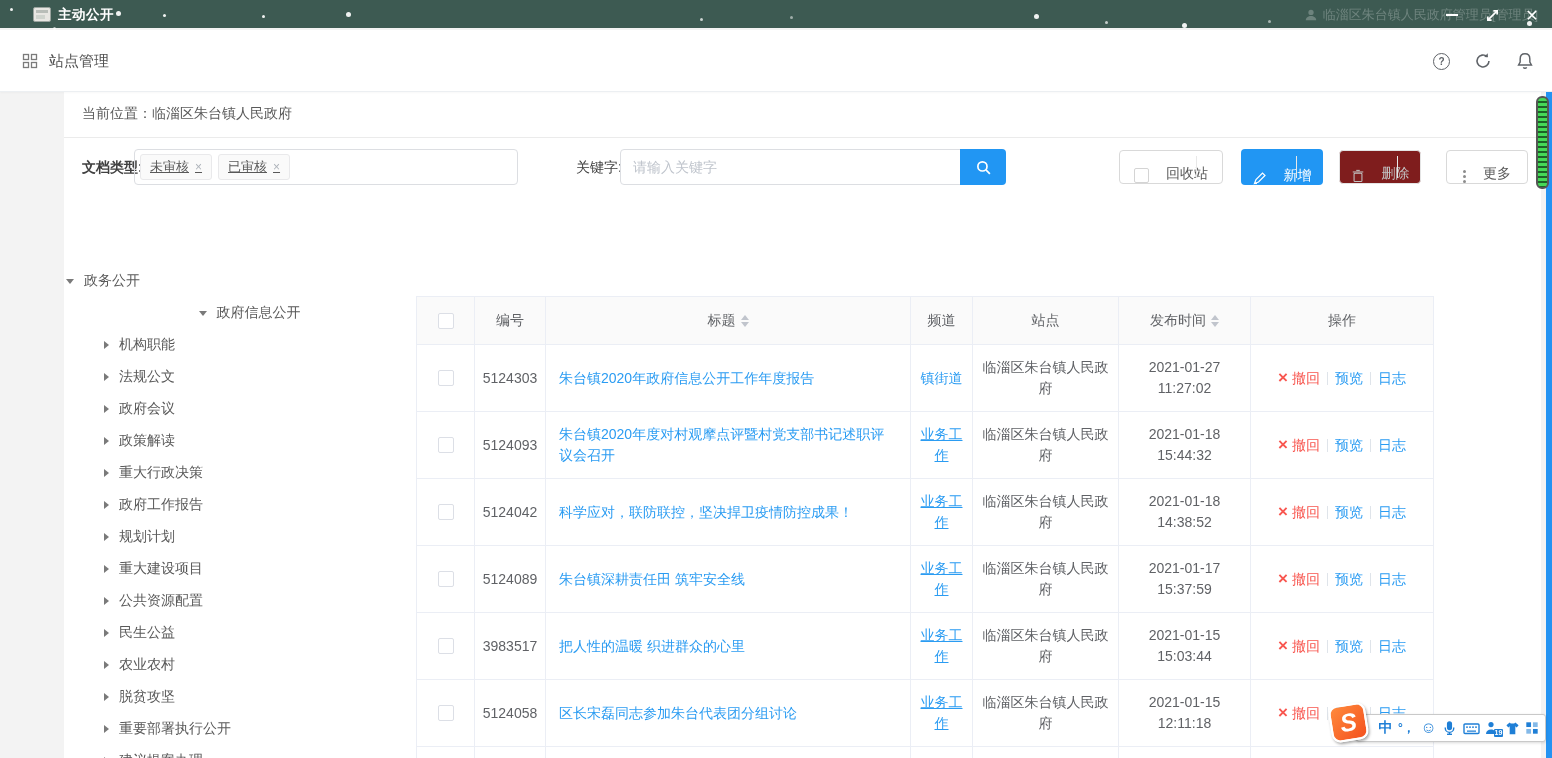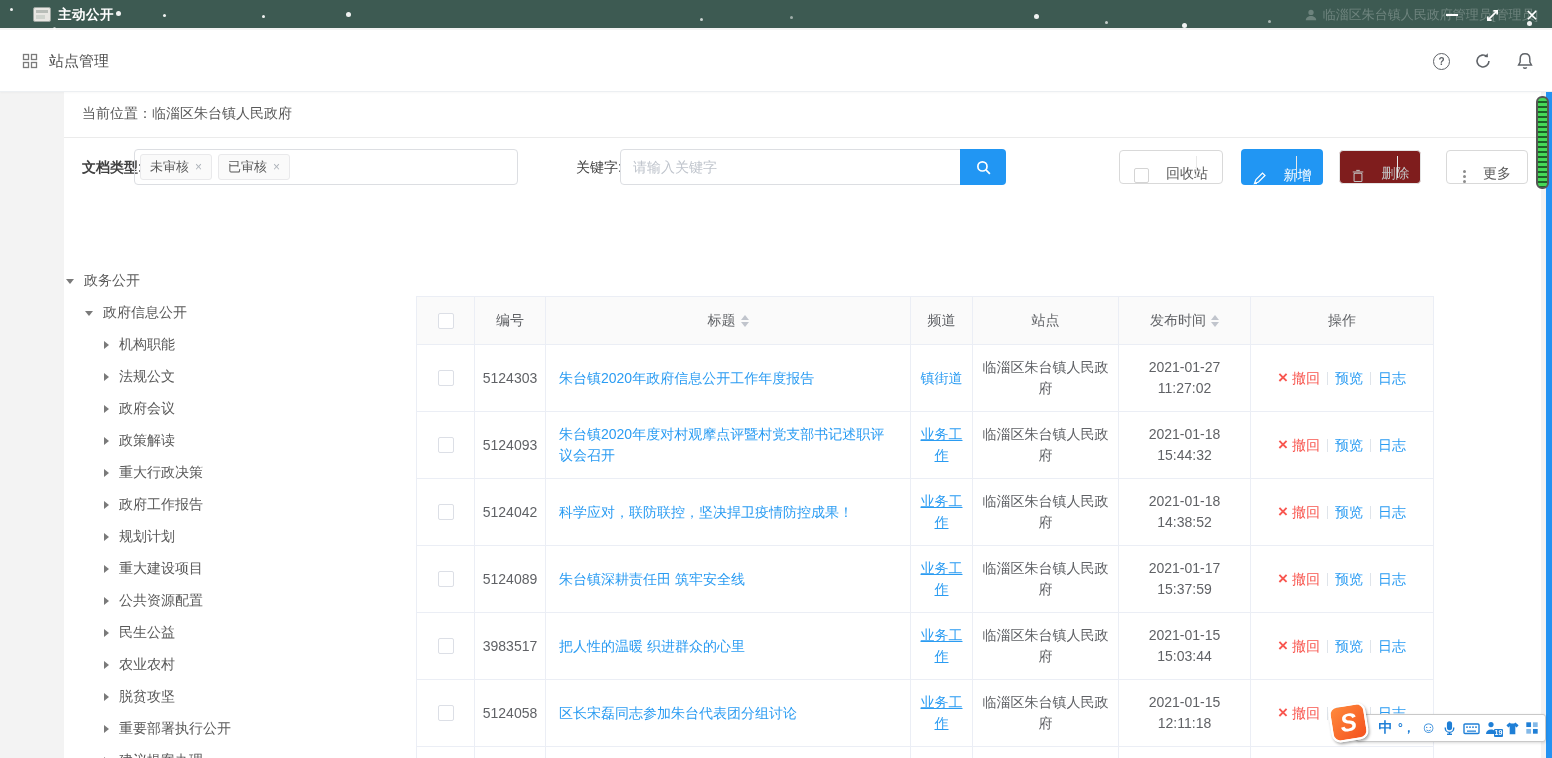--- a/index.html
+++ b/index.html
@@ -39,21 +39,21 @@
   .card { position:absolute; left:64px; top:0; width:1477px; height:666px; background:#fff; overflow:hidden; }
   .breadcrumb { position:absolute; left:18px; top:13px; font-size:14px; color:#5a5a5a; }
   .crumb-divider { position:absolute; left:0; top:45px; width:100%; height:1px; background:#ebebeb; }
   
   .flabel { position:absolute; font-size:14px; color:#404040; font-weight:bold; }
   .flabel.doc { left:18px; top:67px; }
   .flabel.kw { left:512px; top:67px; font-weight:normal; color:#404040; }
   .tagbox { position:absolute; left:70px; top:57px; width:384px; height:36px; border:1px solid #dcdee2; border-radius:4px;
     display:flex; align-items:center; padding:0 5px; gap:6px; }
   .tag { height:26px; display:flex; align-items:center; gap:6px; padding:0 9px; background:#fafafa; border:1px solid #e9e9eb;
-    border-radius:3px; font-size:13px; color:#595959; }
+    border-radius:3px; font-size:13px; color:#595959;text-decoration:underline; }
   .tag .tclose { color:#aeb3ba; font-size:12px; cursor:default; }
   .tag .tclose::before { content:"×"; }
   .kw-input { position:absolute; left:556px; top:57px; width:341px; height:36px; border:1px solid #dcdee2; border-radius:4px 0 0 4px;
     padding:0 12px; font-size:14px; color:#333; outline:none; font-family:inherit; }
   .kw-input::placeholder { color:#bfc4cc; }
   .search-btn { position:absolute; left:896px; top:57px; width:46px; height:36px; background:#2196f3; border:none; border-radius:0 4px 4px 0;
     display:flex; align-items:center; justify-content:center; }
   .btn { position:absolute; top:58px; height:34px; display:flex; align-items:flex-end; justify-content:center; gap:17px;
     border-radius:4px; font-size:14px; background:#fff; border:1px solid #d9d9d9; color:#595959;margin-left:36px; }
   .btn-recycle { left:1019px; width:104px; }
@@ -229,21 +229,21 @@
         <span>更多</span>
       </button>
 
       <div class="tree">
 
           <div class="tree-item" style="padding-left: 2px;">
             <span class="tree-arrow expanded"></span>
             <span class="tree-label">政务公开</span>
           </div>
 
-          <div class="tree-item" style="padding-left: 21px;">
+          <div class="tree-item" style="padding-left: 21px; justify-content: center;">
             <span class="tree-arrow expanded"></span>
             <span class="tree-label">政府信息公开</span>
           </div>
 
           <div class="tree-item" style="padding-left: 40px;">
             <span class="tree-arrow"></span>
             <span class="tree-label">机构职能</span>
           </div>
 
           <div class="tree-item" style="padding-left: 40px;">

